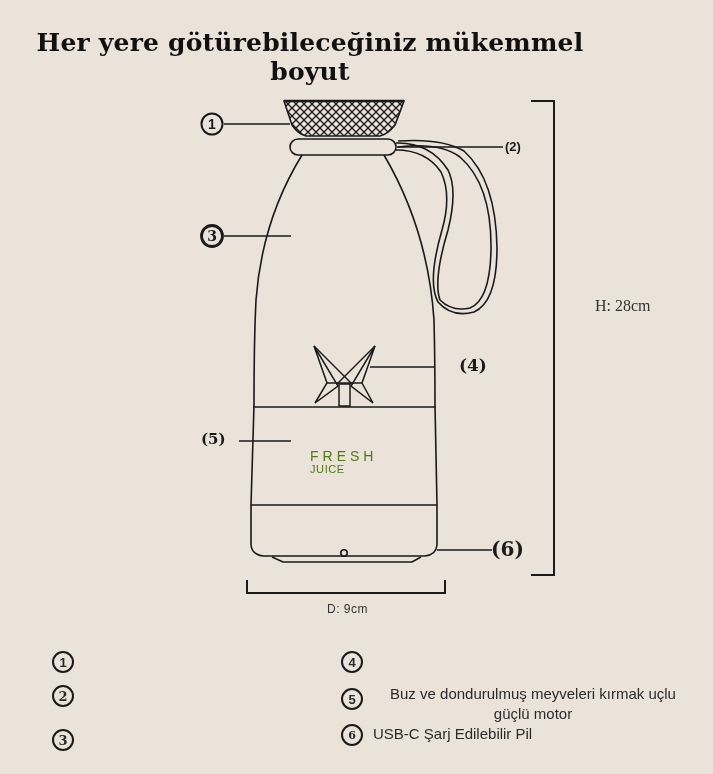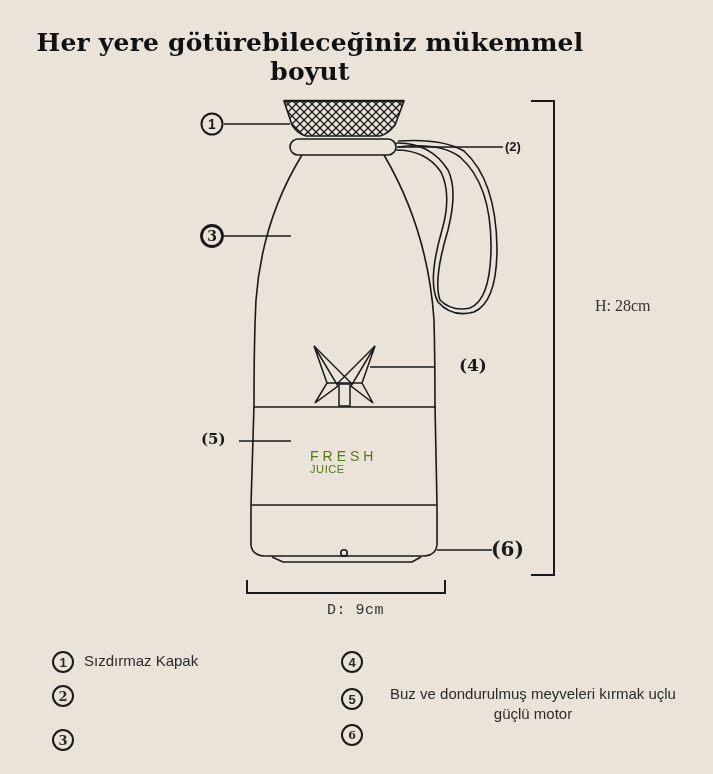--- a/index.html
+++ b/index.html
@@ -11,21 +11,21 @@
   .title {
     position: absolute; left: 0; top: 28px; width: 620px; text-align: center;
     font-family: "DejaVu Serif", serif; font-weight: bold; font-size: 25px;
     letter-spacing: 0.2px; color: #111;
   }
   svg.drawing { position: absolute; left: 0; top: 0; }
   .lbl { position: absolute; font-weight: bold; color: #1a1a1a; }
   .paren-label { font-family: "Liberation Sans", sans-serif; font-size: 13px; }
   .heavy-label { font-family: "DejaVu Serif", serif; font-size: 17px; font-weight: 900; }
   .dim { position: absolute; font-family: Liberation Serif, serif; font-size: 16px; color: #333; }
-  .dim-d { font-family: Liberation Mono, monospace; letter-spacing: 0.5px; font-size: 15px; }
+  .dim-d { font-family: Liberation Sans, sans-serif; letter-spacing: 0.5px; font-size: 12px; }
   .brand { position: absolute; left: 310px; top: 448px; color: #4d7c0f; }
   .brand .b1 { font-size: 14px; letter-spacing: 4px; display: block; }
   .brand .b2 { font-size: 11px; letter-spacing: 0.6px; display: block; margin-top: -1px; }
   .legend-item { position: absolute; display: flex; align-items: flex-start; font-size: 15px; color: #2b2b2b; }
   .circ {
     width: 18px; height: 18px; border: 2px solid #1a1a1a; border-radius: 50%;
     display: inline-flex; align-items: center; justify-content: center;
     font-size: 13px; font-weight: bold; margin-right: 10px; flex: none; box-sizing: content-box;
   }
   .circ.heavy { border-width: 2.5px; font-family: "DejaVu Serif", serif; }
@@ -103,30 +103,30 @@
 <div class="brand">
   <span class="b1">FRESH</span>
   <span class="b2">JUICE</span>
 </div>
 
 <div class="dim" style="left:595px;top:297px;">H: 28cm</div>
 <div class="dim dim-d" style="left:327px;top:602px;">D: 9cm</div>
 
 <div class="legend-item" style="left:52px;top:651px;">
   <span class="circ">1</span>
-  <span class="legend-text">Sızdırmaz Kapak</span>
 </div>
 <div class="legend-item" style="left:52px;top:685px;">
   <span class="circ heavy">2</span>
 </div>
 <div class="legend-item" style="left:52px;top:729px;">
   <span class="circ heavy">3</span>
 </div>
 <div class="legend-item" style="left:341px;top:651px;">
   <span class="circ">4</span>
 </div>
 <div class="legend-item" style="left:341px;top:684px;">
   <span class="circ" style="margin-top:4px;">5</span>
   <span class="legend-text center" style="width:320px;">Buz ve dondurulmuş meyveleri kırmak uçlu güçlü motor</span>
 </div>
 <div class="legend-item" style="left:341px;top:724px;">
   <span class="circ heavy" style="font-size:11px;">6</span>
+  <span class="legend-text">USB-C Şarj Edilebilir Pil</span>
 </div>
 
 </body></html>

